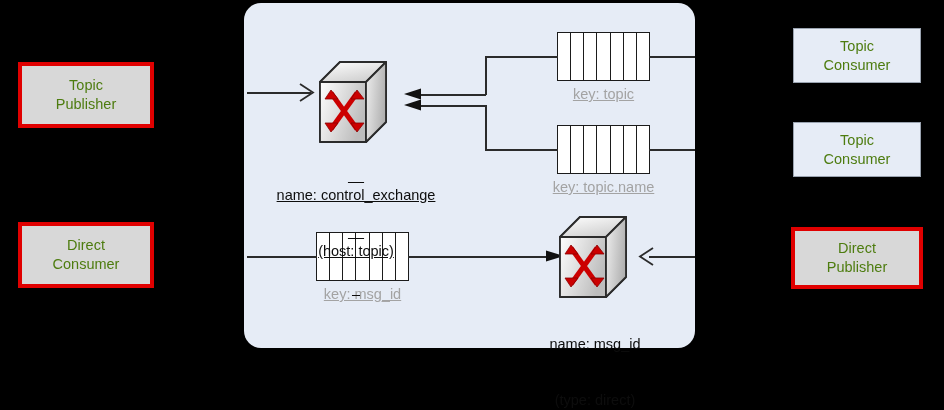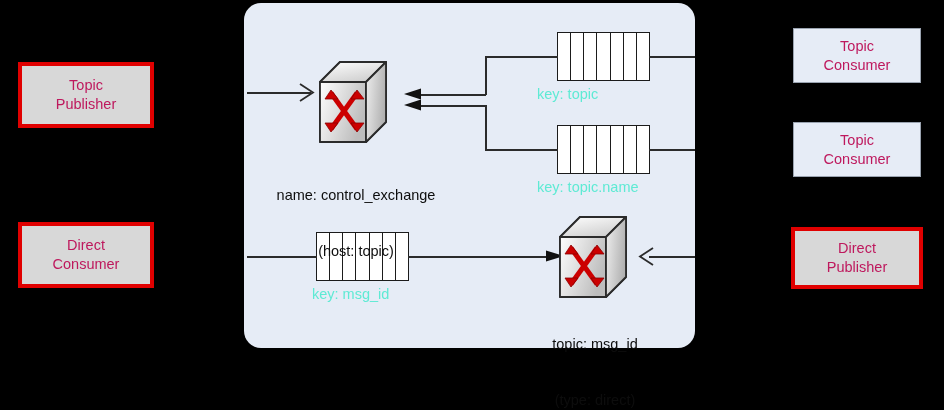--- a/index.html
+++ b/index.html
@@ -20,21 +20,21 @@
   
   .endpoint{
     position:absolute;
     box-sizing:border-box;
     display:flex;
     flex-direction:column;
     align-items:center;
     justify-content:center;
     line-height:1.28;
     font-size:14.5px;
-    color:#be185d;
+    color:#4d7c0f;
     text-align:center;
     white-space:pre;
   }
   .endpoint.pub{
     background:#d8d8d8;
     border:4px solid #e00000;
   }
   .endpoint.con{
     background:#e6ecf6;
     border:1px solid #9aa3b0;
@@ -50,22 +50,24 @@
   }
   .queue .cell{
     flex:1 1 0;
     border-right:1.6px solid #1b1b1b;
   }
   .queue .cell:last-child{border-right:none;}
 
   .qlabel{
     position:absolute;
     font-size:14.5px;
-    color:#5eead4;
+    color:#a3a3a3;
     white-space:pre;
+    text-align:center;
+    text-decoration:underline;
   }
   .exlabel{
     position:absolute;
     font-size:14.5px;
     color:#0d0d0d;
     white-space:pre;
     text-align:center;
     line-height:1.3;
   }
 
@@ -131,21 +133,21 @@
 
   <div class="queue" style="left:316px;top:232px;width:93px;height:49px;">
     <span class="cell"></span>
     <span class="cell"></span>
     <span class="cell"></span>
     <span class="cell"></span>
     <span class="cell"></span>
     <span class="cell"></span>
     <span class="cell"></span>
   </div>
-  <div class="qlabel" style="left:312px;top:286px;width:133px;">key: msg_id</div>
+  <div class="qlabel" style="left:296px;top:286px;width:133px;">key: msg_id</div>
 
   <div class="wire h" style="left:247px;top:92px;width:64px;"></div>
 
   <div class="wire h" style="left:485px;top:56px;width:73px;"></div>
   <div class="wire v" style="left:485px;top:56px;height:39px;"></div>
   <div class="wire h" style="left:412px;top:94px;width:74px;"></div>
 
   <div class="wire h" style="left:485px;top:149px;width:73px;"></div>
   <div class="wire v" style="left:485px;top:105px;height:45px;"></div>
   <div class="wire h" style="left:412px;top:105px;width:74px;"></div>
@@ -225,23 +227,23 @@
       </g>
       <g fill="#cc0000" stroke="#8a0000" stroke-width="0.8">
         <path d="M13,30 L20,39 L7,39 Z"></path>
         <path d="M39,30 L46,39 L33,39 Z"></path>
         <path d="M13,72 L20,63 L7,63 Z"></path>
         <path d="M39,72 L46,63 L33,63 Z"></path>
       </g>
     </g>
   </svg>
 
-  <div class="exlabel" style="left:245px;top:148px;width:222px;">
+  <div class="exlabel" style="left:245px;top:148px;width:222px;text-decoration:underline;">
     <div>name: control_exchange</div>
     <div>(host: topic)</div>
   </div>
 
   <div class="exlabel" style="left:487px;top:297px;width:216px;">
-    <div>topic: msg_id</div>
+    <div>name: msg_id</div>
     <div>(type: direct)</div>
   </div>
 
 </div>
 
 </body></html>

